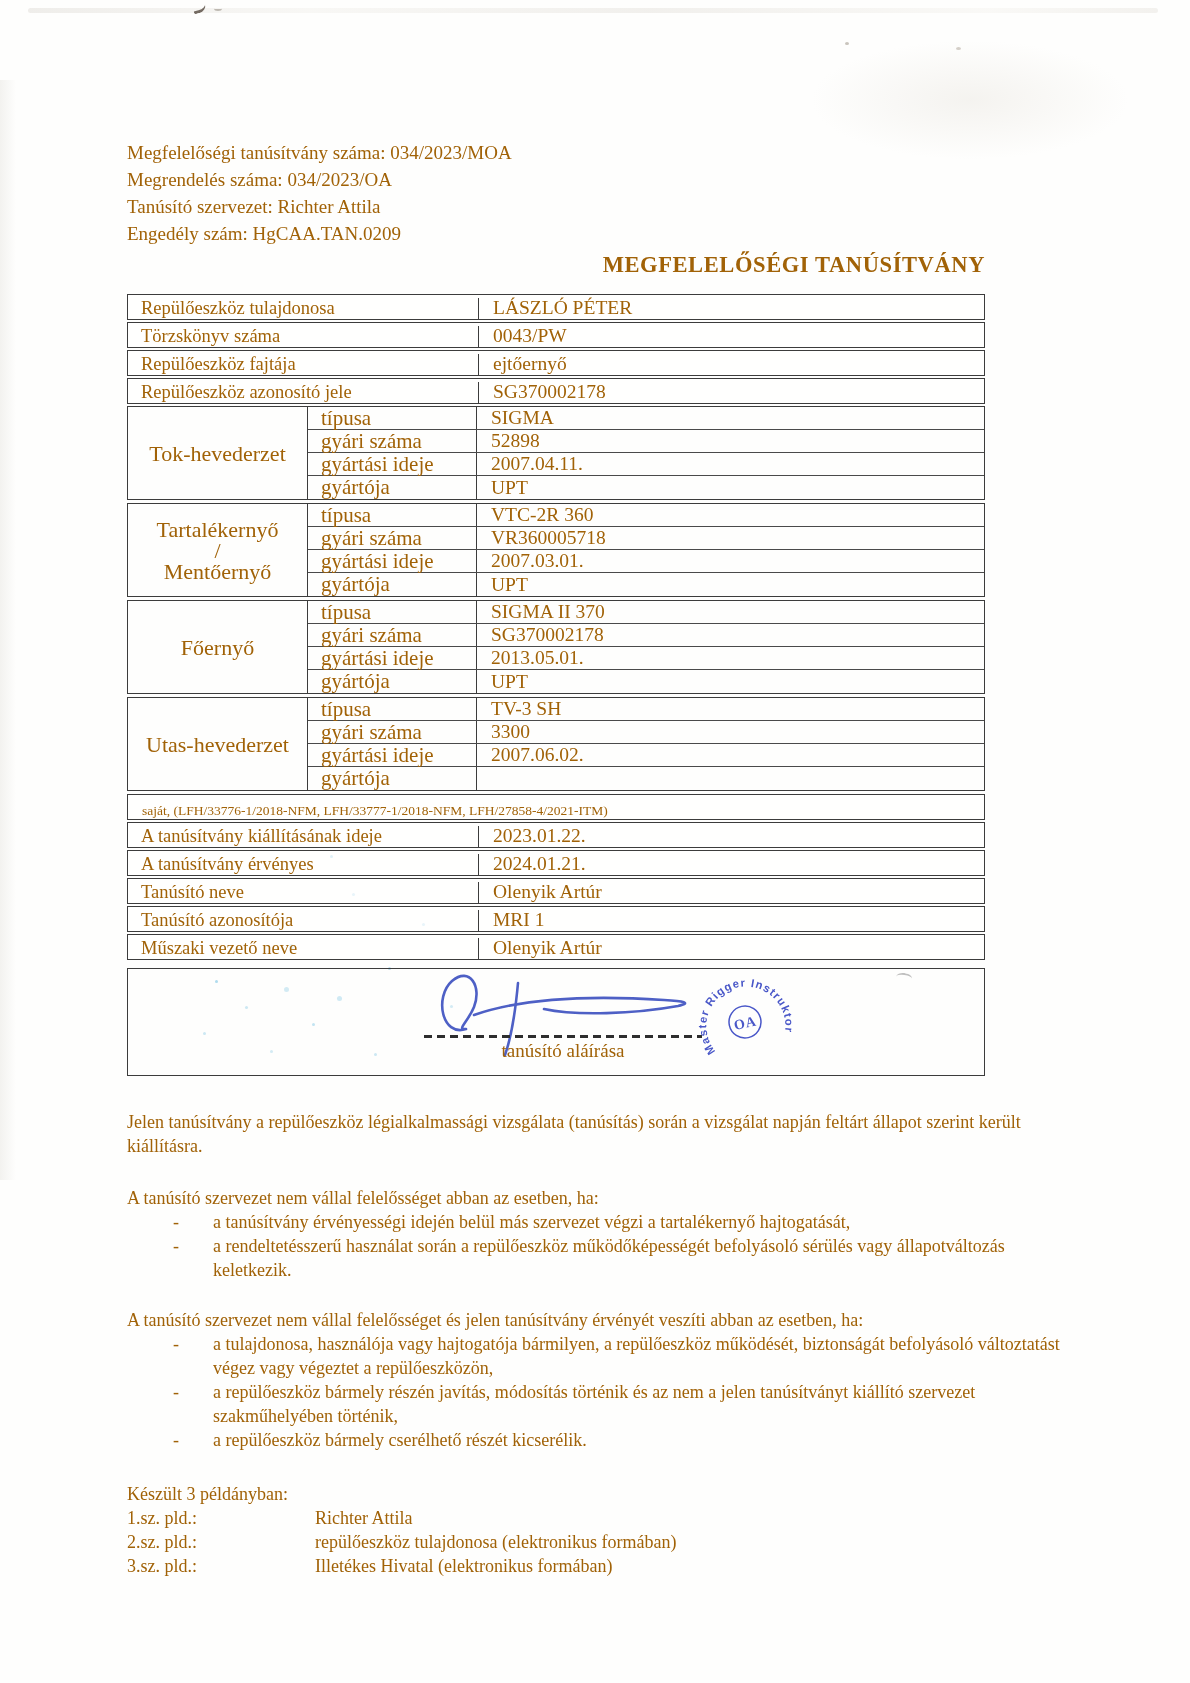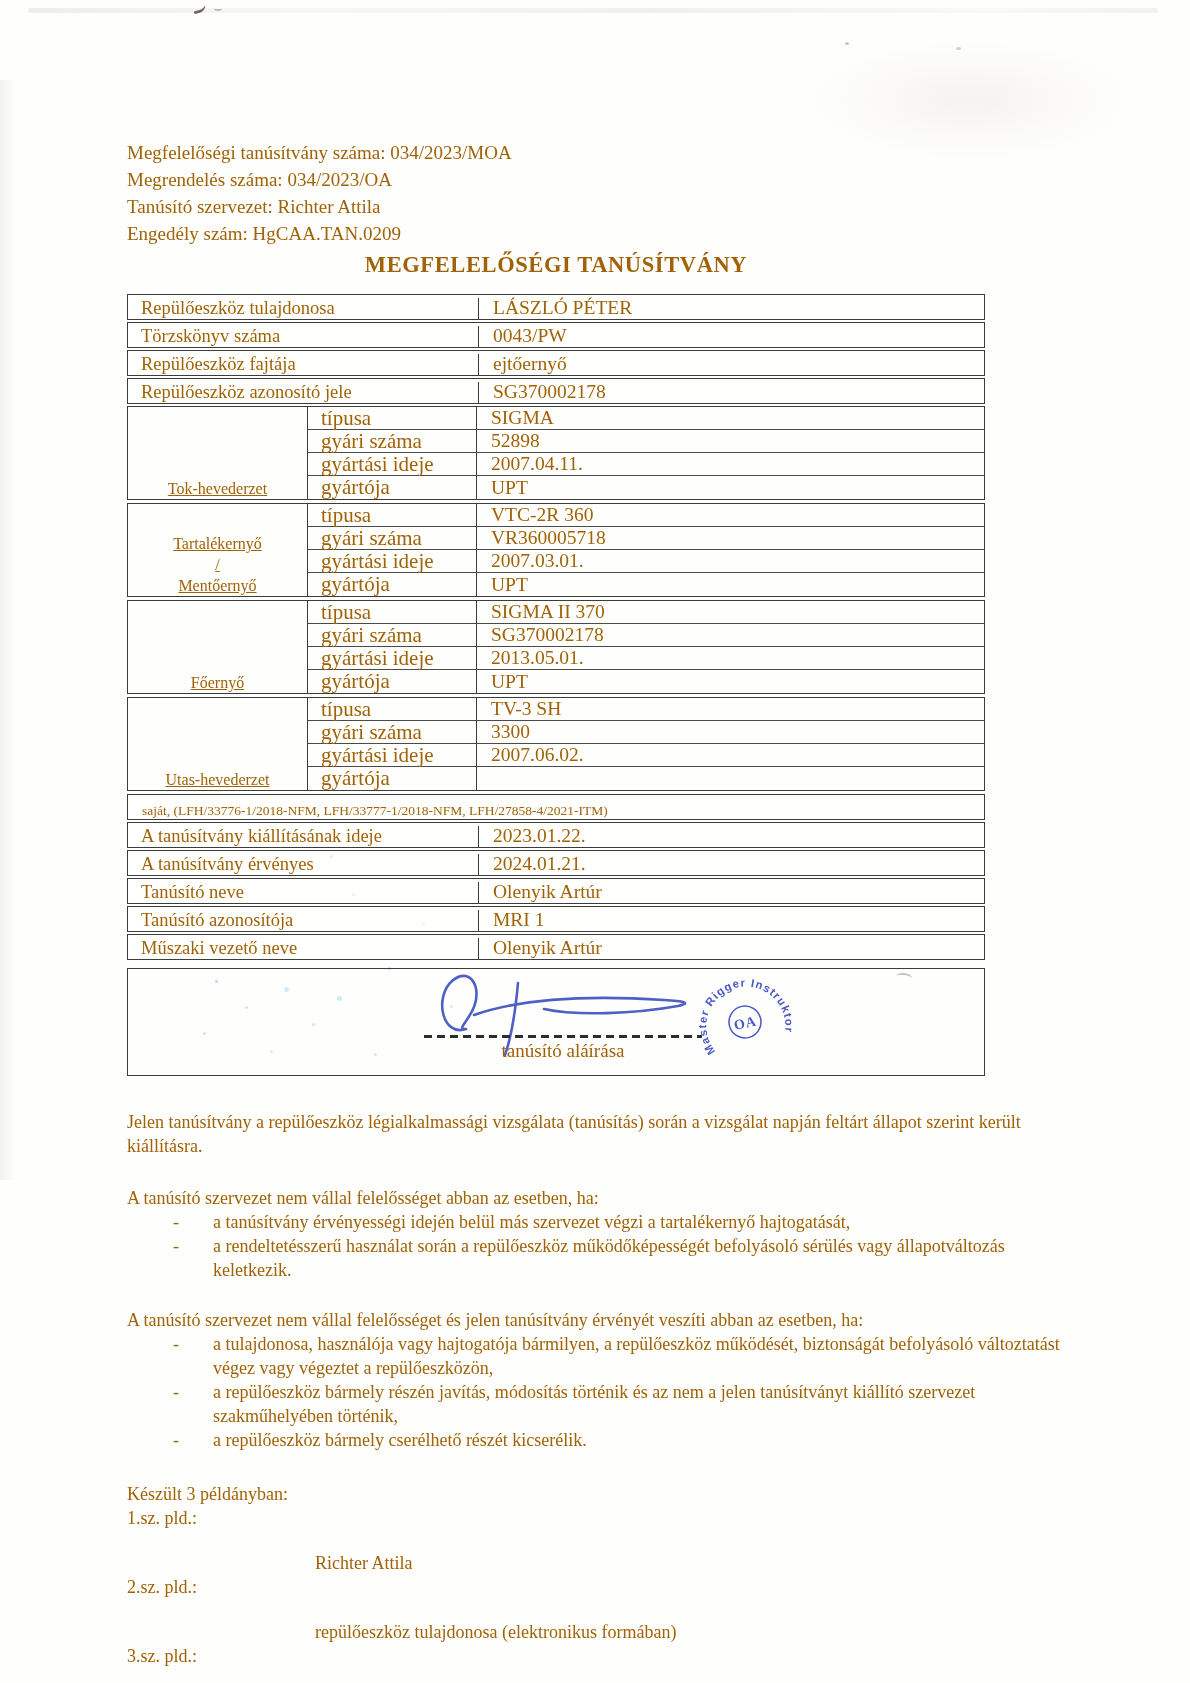--- a/index.html
+++ b/index.html
@@ -33,36 +33,36 @@
       92px 68px 0 rgba(112,192,226,.4), -18px 168px 0 rgba(112,192,226,.42),
       44px 198px 0 rgba(112,192,226,.35), 120px 150px 0 rgba(112,192,226,.3); }
   .speck.s2 { left:215px; top:980px;
     box-shadow:30px 26px 0 rgba(112,192,226,.35), 70px 8px 0 1px rgba(112,192,226,.3),
       -12px 52px 0 rgba(112,192,226,.35), 55px 70px 0 rgba(112,192,226,.3); }
 
   
   .doc-header { position:absolute; left:127px; top:139px; width:858px;
     font-size:19px; line-height:27px; }
   .doc-title { position:absolute; left:127px; top:252px; width:858px;
-    text-align:center; font-size:22.5px; font-weight:bold; letter-spacing:.6px; }
+    text-align:right; font-size:22.5px; font-weight:bold; letter-spacing:.6px; }
 
   
   .cert-table { position:absolute; left:127px; top:294px; width:858px; }
   .t-row { display:flex; align-items:flex-end; border:1.5px solid #3c3c3c;
     background:rgba(255,255,255,.6); margin-bottom:2px; height:26px; box-sizing:border-box; }
   .t-row .lbl { width:351px; box-sizing:border-box; padding-left:13px;
     border-right:1.5px solid #3c3c3c; display:flex; align-items:center; font-size:18.5px; }
   .t-row .val { flex:1; padding-left:14px; display:flex; align-items:center; font-size:19.5px; }
   .t-row .val.small { font-size:13.5px; }
 
   .t-sec { display:flex; align-items:stretch; border:1.5px solid #3c3c3c;
     margin-bottom:3px; box-sizing:border-box; }
   .sec-name { width:180px; box-sizing:border-box; border-right:1.5px solid #3c3c3c;
-    display:flex; flex-direction:column; justify-content:flex-end; align-items:center;
-    text-align:center; font-size:16px; line-height:21px;text-decoration:underline; }
+    display:flex; flex-direction:column; justify-content:center; align-items:center;
+    text-align:center; font-size:22px; line-height:21px; }
   .sec-rows { flex:1; display:flex; flex-direction:column; }
   .sec-row { display:flex; align-items:stretch; height:23px; border-bottom:1px solid #4a4a4a; box-sizing:border-box; }
   .sec-row:last-child { border-bottom:none; }
   .sec-row .sub { width:169px; box-sizing:border-box; padding-left:13px;
     border-right:1.5px solid #3c3c3c; display:flex; align-items:center; font-size:21px; }
   .sec-row .val { flex:1; padding-left:14px; display:flex; align-items:center; font-size:19.5px; }
 
   
   .sig-box { position:absolute; left:127px; top:968px; width:858px; height:108px;
     border:1.5px solid #3c3c3c; box-sizing:border-box; }
@@ -76,21 +76,21 @@
 
   
   .notes { position:absolute; left:127px; top:1110px; width:940px; font-size:18px; line-height:24px; }
   .notes p { margin:0; }
   .gap28 { height:28px; } .gap26 { height:26px; } .gap30 { height:30px; }
   .bullet { display:flex; }
   .bullet .mark { width:40px; padding-left:46px; box-sizing:content-box; flex:0 0 auto; }
   .bullet .txt { flex:1; max-width:848px; }
   .copies-row { display:flex; }
   .copies-row .c-lbl { width:188px; flex:0 0 auto; }
-  .copies-row .c-val { flex:1;margin-top:45px; }
+  .copies-row .c-val { flex:1; }
 </style>
 </head>
 <body>
 
 <div class="page">
 
   <div class="noise-topline"></div>
   <div class="noise-penmark"></div>
   <div class="noise-penmark2"></div>
   <div class="noise-left-band"></div>

